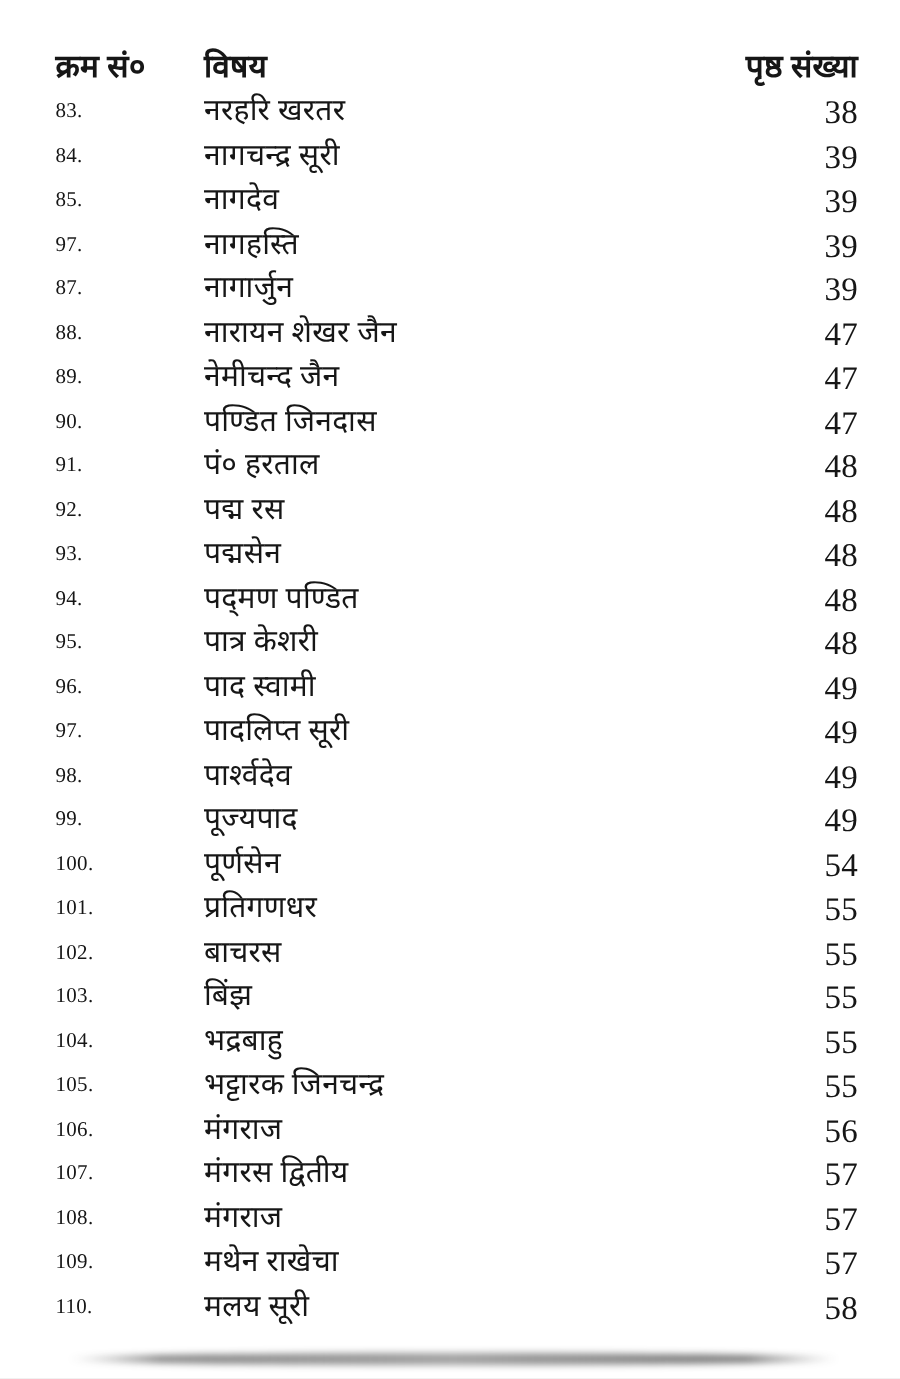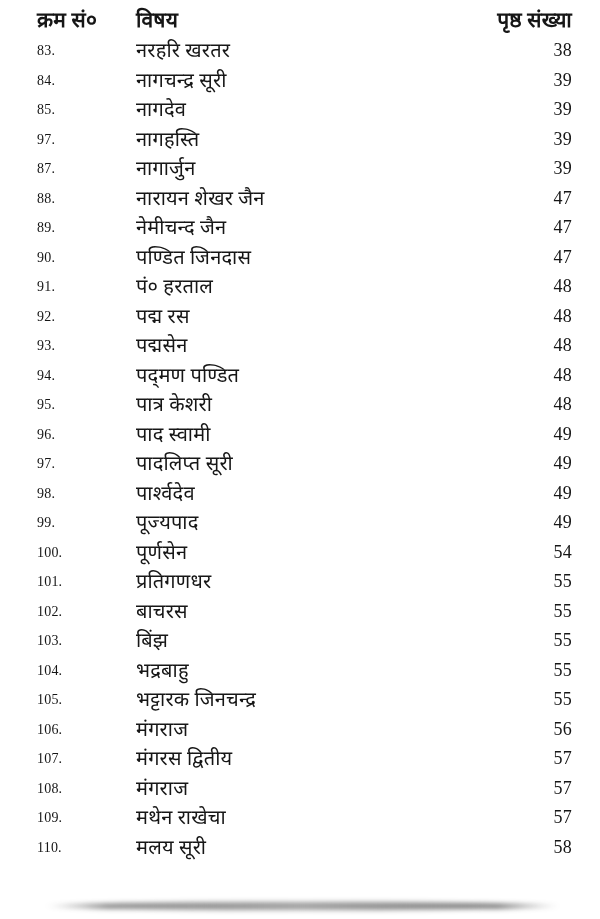--- a/index.html
+++ b/index.html
@@ -6,21 +6,21 @@
   html, body { margin: 0; padding: 0; background: #e8e8e8; }
   .page {
     position: relative;
     width: 600px;
     height: 919px;
     margin: 0 auto;
     background: var(--paper);
     color: var(--ink);
     font-family: "Liberation Serif", "DejaVu Sans", serif;
     box-sizing: border-box;
-    padding-top: 4px;
+    padding-top: 28px;
     overflow: hidden;
   }
   .row {
     display: grid;
     grid-template-columns: 99px 1fr 120px;
     padding: 0 28px 0 37px;
     line-height: 29.5px;
     font-size: 20px;
     letter-spacing: 0.2px;
   }
@@ -34,21 +34,21 @@
     font-size: 14px;
   }
   .header .c-serial, .header .c-subject, .header .c-page {
     font-family: "Liberation Serif", "DejaVu Sans", serif;
     font-size: 21px;
   }
   .c-subject { text-align: left; }
   .c-page {
     text-align: right;
     font-family: "Liberation Serif", "DejaVu Serif", serif;
-    font-size: 18px;
+    font-size: 22px;
   }
   .scan-smudge {
     position: absolute;
     left: 45px;
     right: 40px;
     top: 902px;
     height: 8px;
     border-radius: 50%;
     background: linear-gradient(90deg,
       rgba(30,30,30,0) 0%,

